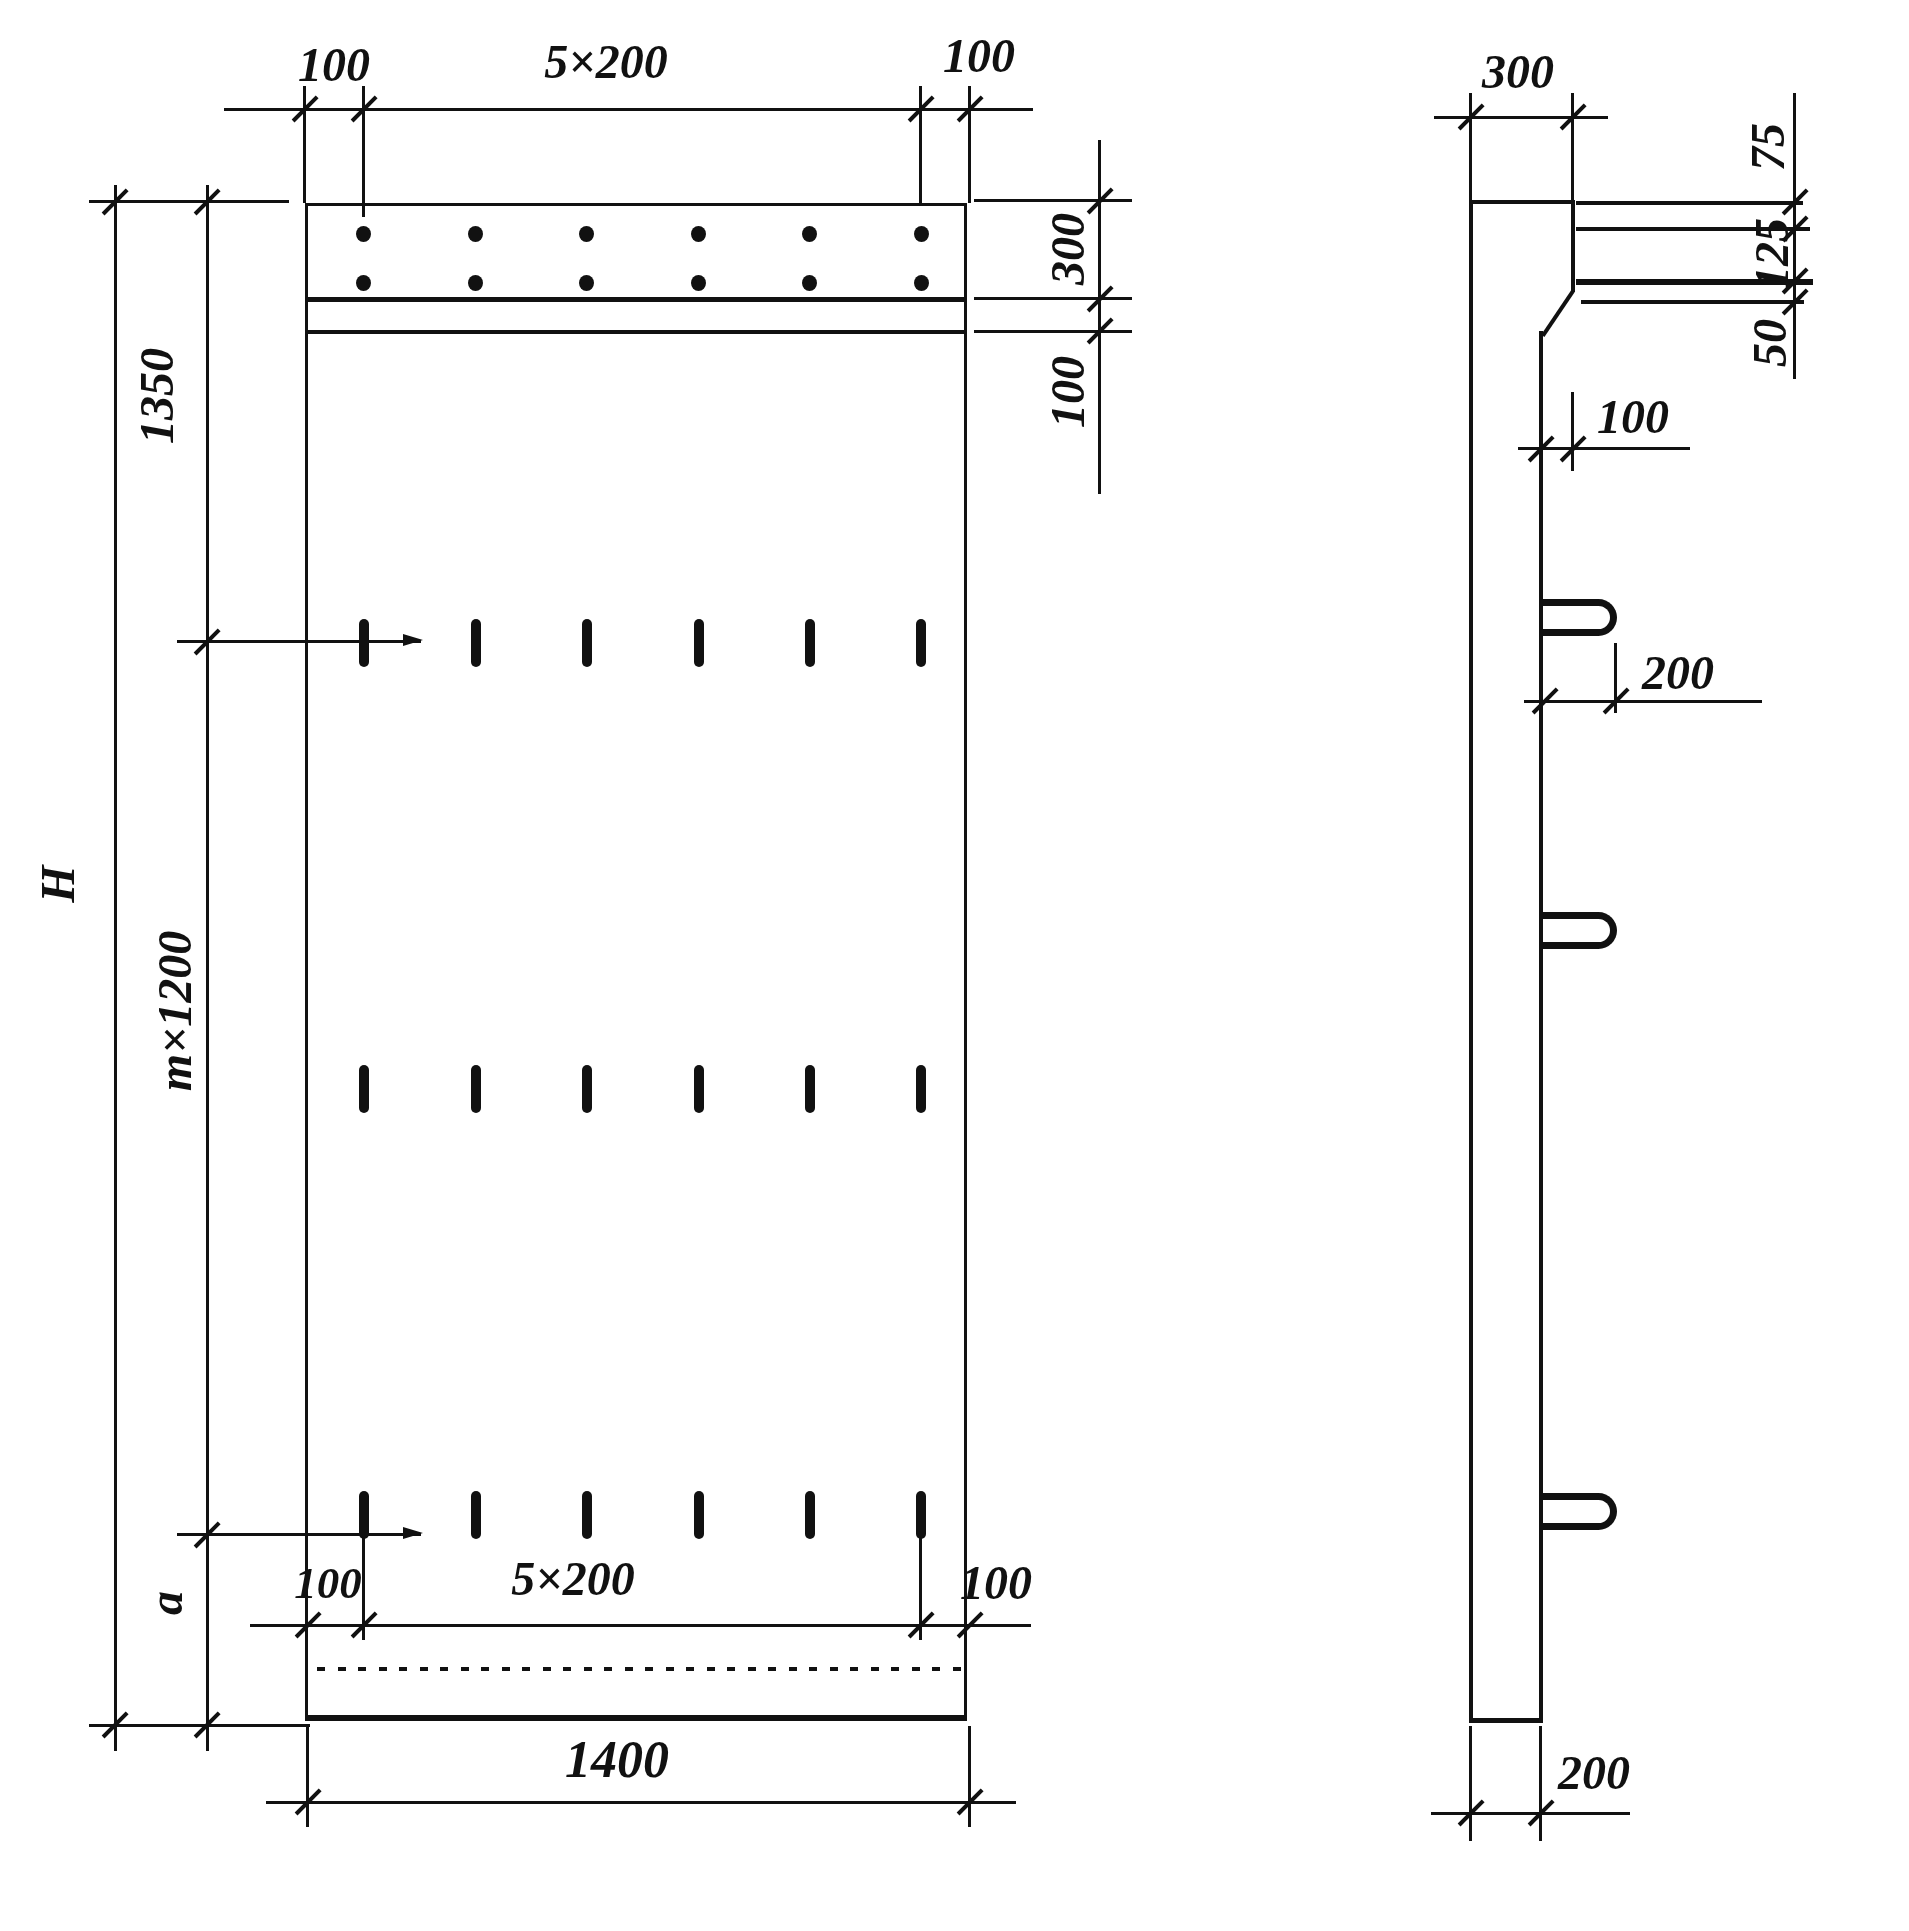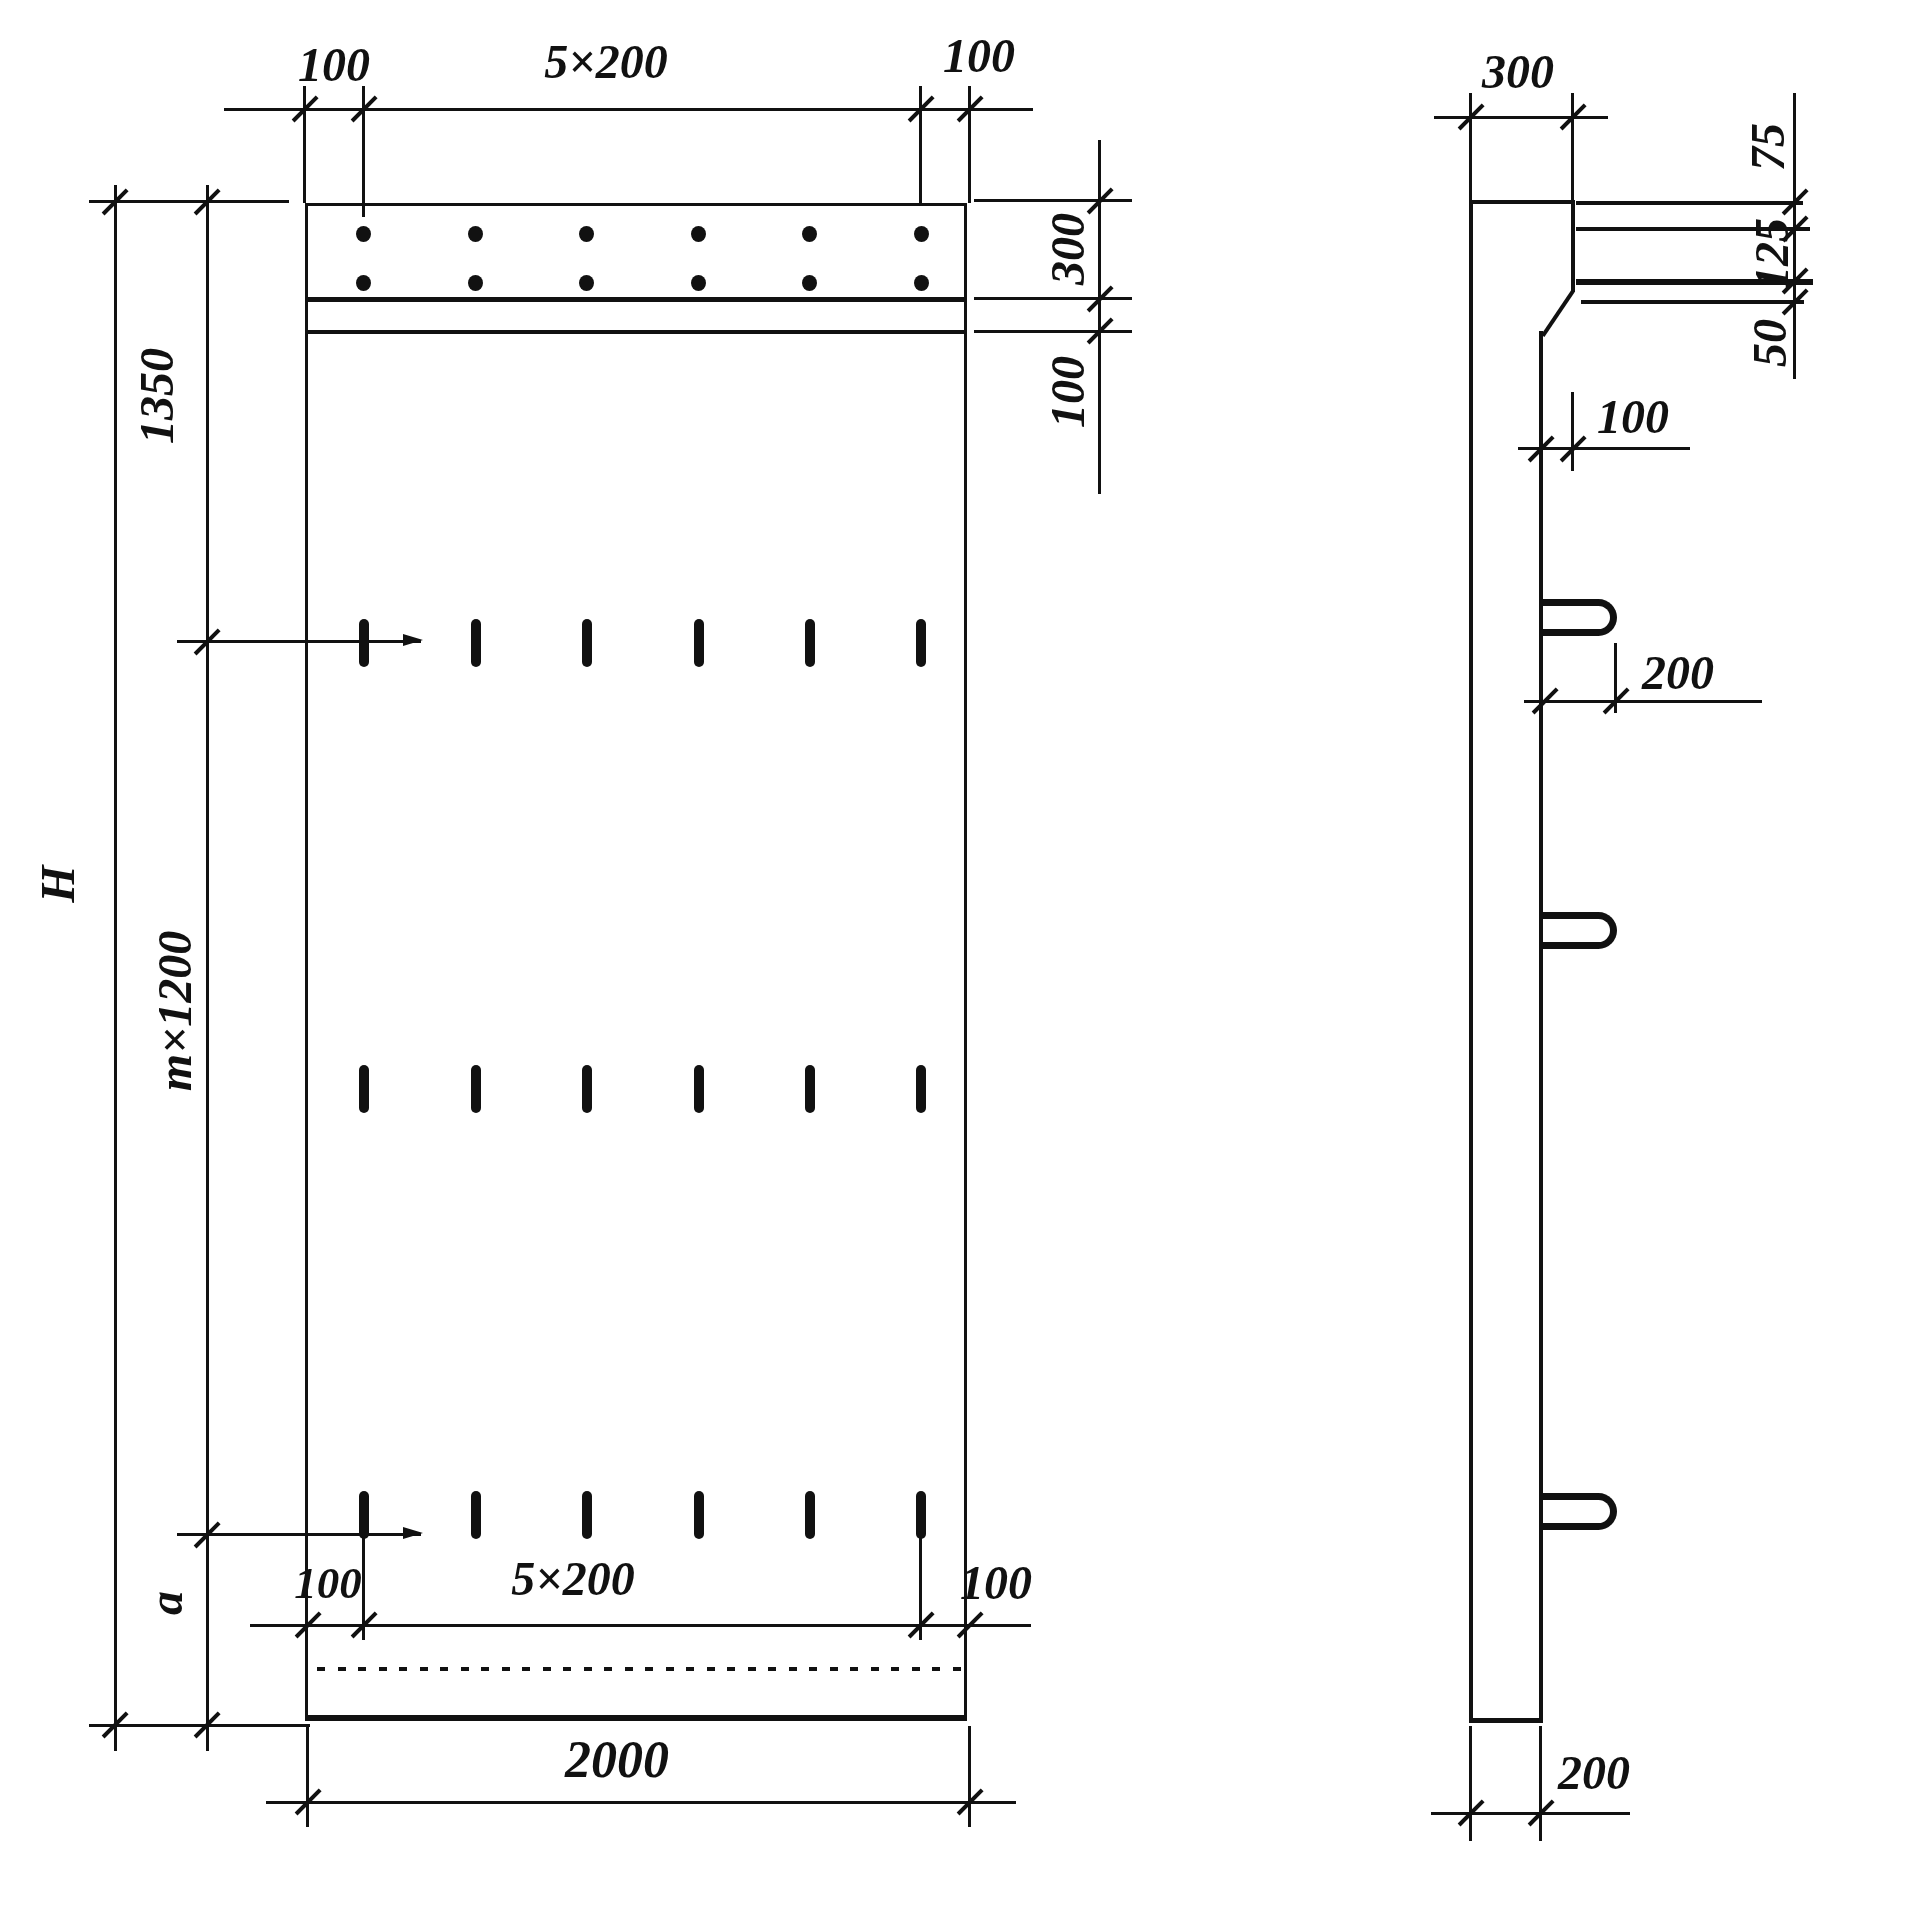--- a/index.html
+++ b/index.html
@@ -68,21 +68,21 @@
     <div class="ln" style="left:919px;top:1538px;width:2.8px;height:102px;"></div>
     <div class="ln" style="left:250px;top:1624px;width:781px;height:2.8px;"></div>
     <div class="lbl sm" style="left:328px;top:1583px;">100</div>
     <div class="lbl" style="left:573px;top:1579px;">5×200</div>
     <div class="lbl" style="left:996px;top:1583px;">100</div>
     <div class="dotted" style="left:317px;top:1667px;width:650px;"></div>
 
     <div class="ln" style="left:306px;top:1726px;width:2.8px;height:101px;"></div>
     <div class="ln" style="left:968px;top:1726px;width:2.8px;height:101px;"></div>
     <div class="ln" style="left:266px;top:1801px;width:750px;height:2.8px;"></div>
-    <div class="lbl" style="left:617px;top:1760px;font-size:52px;">2000</div>
+    <div class="lbl" style="left:617px;top:1760px;font-size:52px;">1400</div>
   </div>
 
   <div>
 
     <div class="ln" style="left:1469px;top:200px;width:3.7px;height:1521px;"></div>
     <div class="ln" style="left:1469px;top:200px;width:105px;height:3.7px;"></div>
     <div class="ln" style="left:1571px;top:200px;width:3.7px;height:92px;"></div>
     <div class="cham" style="left:1571px;top:291px;"></div>
     <div class="ln" style="left:1539px;top:331px;width:3.7px;height:1391px;"></div>
     <div class="ln" style="left:1469px;top:1718px;width:74px;height:4.7px;"></div>

